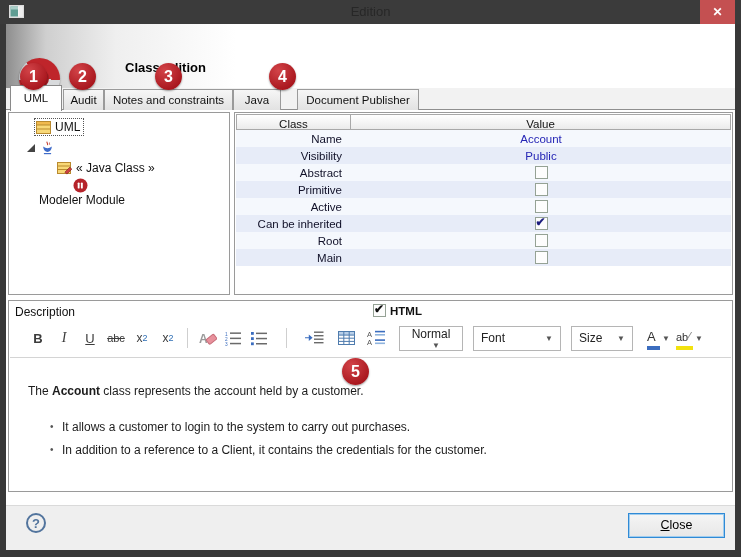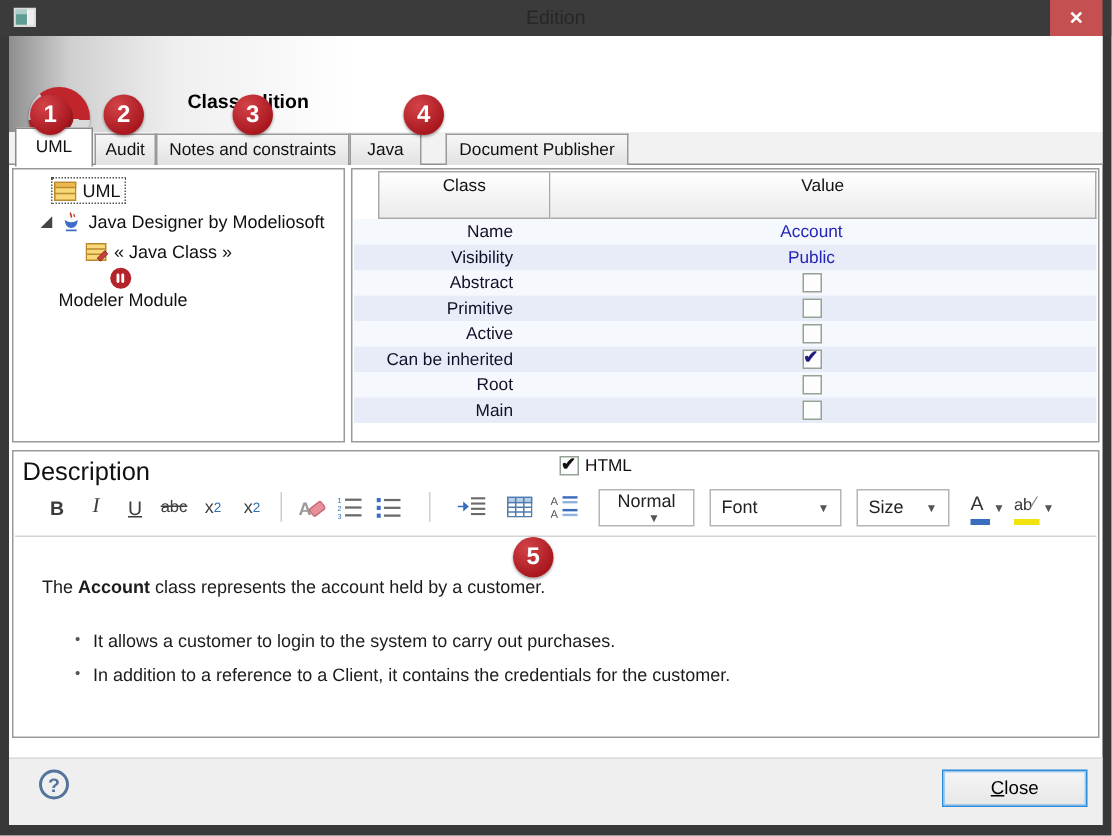--- a/index.html
+++ b/index.html
@@ -49,38 +49,38 @@
   .desc-panel  { left:8px;  top:300px; width:725px; height:192px; }
 
   
   .tree-row { position:absolute; height:20px; display:flex; align-items:center; font-size:12px; color:#111; white-space:nowrap; }
   .tree-row svg { flex:0 0 auto; }
   .tree-label { margin-left:4px; }
   .tree-sel { outline:1px dotted #555; padding:1px 3px 1px 1px; display:flex; align-items:center; }
 
   
   .ptable { position:absolute; left:1px; top:1px; right:1px; }
-  .phead { display:flex; height:32px;margin-left:16px; }
+  .phead { display:flex; height:16px; }
   .phead .hcell { background:linear-gradient(#ffffff,#ebebeb); border:1px solid #a8a8a8; border-left:none;
                   font-size:11.5px; color:#111; text-align:center; line-height:18px; }
   .phead .hcell:first-child { border-left:1px solid #a8a8a8; }
   .hcell.c1 { width:115px; } .hcell.c2 { flex:1; }
   .prow { display:flex; height:17px; align-items:center; font-size:11.5px; }
   .prow:nth-child(odd)  { background:#e7ecf8; }
   .prow:nth-child(even) { background:#f5f8fd; }
   .plabel { width:115px; text-align:right; padding-right:9px; color:#101028; }
   .pvalue { flex:1; text-align:center; color:#2525b5; }
 
   .cb { width:13px; height:13px; border:1px solid #95a295; background:#fdfdfd; display:inline-block; position:relative; vertical-align:middle; }
   .cb.checked::after { content:"\2714"; position:absolute; left:0px; top:-2px; font-size:12px; line-height:13px; color:#1c1c7e; font-weight:bold; }
   .cb.dark.checked::after { color:#111; }
 
   
-  .desc-label { position:absolute; left:6px; top:4px; font-size:17px; color:#111; }
-  .html-check { position:absolute; left:364px; top:3px; display:flex; align-items:center; gap:4px; font-size:11.5px; color:#111; }
+  .desc-label { position:absolute; left:6px; top:4px; font-size:12px; color:#111; }
+  .html-check { position:absolute; left:364px; top:3px; display:flex; align-items:center; gap:4px; font-size:11.5px; color:#111;font-weight:bold; }
   .toolbar { position:absolute; left:16px; top:21px; height:32px; display:flex; align-items:center; }
   .tbtn { min-width:22px; height:24px; display:flex; align-items:center; justify-content:center; color:#3c3c3c; cursor:default; margin:0 2px; }
   .tsep { width:1px; height:20px; background:#cfcfcf; margin:0 6px; }
   .tb-b { font-weight:bold; font-size:13px; }
   .tb-i { font-family:"Liberation Serif",serif; font-style:italic; font-size:14px; }
   .tb-u { text-decoration:underline; font-size:13px; }
   .tb-abc { text-decoration:line-through; font-size:11px; letter-spacing:0; }
   .tb-x { font-size:12px; }
   .tb-x sub,.tb-x sup { color:#2f6fb5; font-size:9px; }
   .dropdown { height:25px; border:1px solid #b5b5b5; background:#fff; display:flex; align-items:center;
@@ -165,21 +165,20 @@
     <div class="tree-row" style="left:18px; top:25px;">
       <svg class="" width="8" height="8" viewBox="0 0 8 8">
         <polygon points="8,0 8,8 0,8" fill="#444"></polygon>
       </svg>
       <svg width="15" height="14" viewBox="0 0 14 14" style="margin-left:5px;">
         <path d="M6.8 0.8 C5.4 1.9 8.2 2.7 6.8 4.0" stroke="#c0392b" stroke-width="1.1" fill="none"></path>
         <path d="M9 1.6 C8.2 2.3 9.8 2.9 9 3.7" stroke="#c0392b" stroke-width="0.9" fill="none"></path>
         <path d="M2.6 5.6 q4.4 3.2 8.8 0 q-0.7 5.4 -4.4 5.4 q-3.7 0 -4.4 -5.4" fill="#3f6cc9"></path>
         <path d="M3.4 12.6 h7.2" stroke="#3f6cc9" stroke-width="1.2"></path>
       </svg>
-      <span class="tree-label">Java Designer by Modeliosoft</span>
     </div>
     <div class="tree-row" style="left:48px; top:45px;">
       <svg width="15" height="13" viewBox="0 0 15 13">
         <rect x="0.5" y="0.5" width="13" height="11" fill="#f8d877" stroke="#b98a2f"></rect>
         <line x1="0.5" y1="4" x2="13.5" y2="4" stroke="#b98a2f"></line>
         <line x1="0.5" y1="7.5" x2="13.5" y2="7.5" stroke="#b98a2f"></line>
         <g transform="rotate(-45 11 9)">
             <rect x="8" y="7.6" width="7" height="2.8" fill="#cc4040" stroke="#7e1d1d" stroke-width="0.6"></rect>
           </g>
       </svg>

